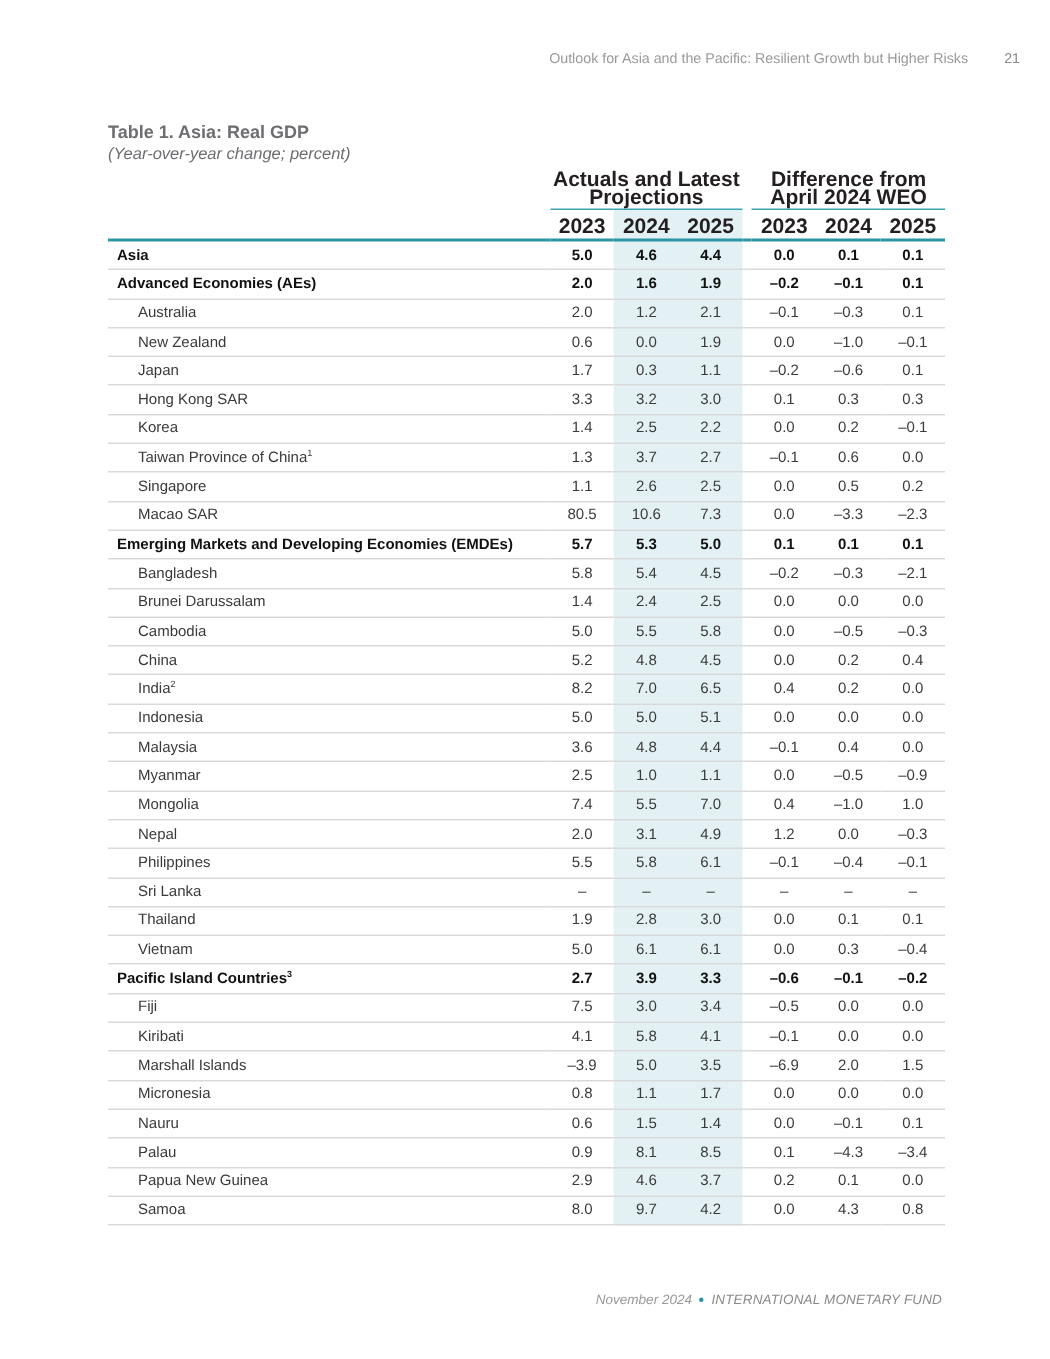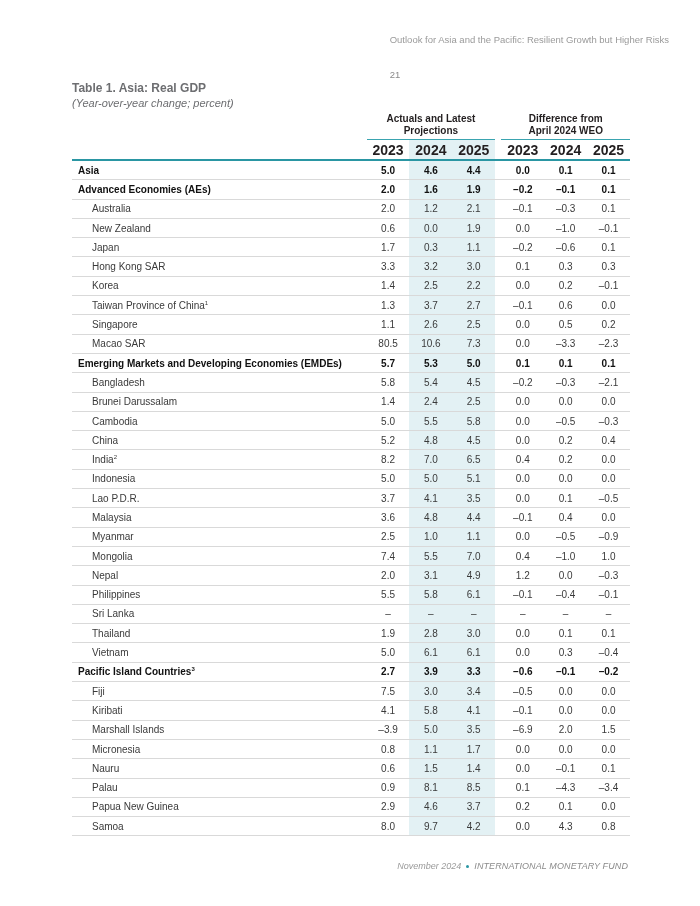--- a/index.html
+++ b/index.html
@@ -11,26 +11,25 @@
       width: 700px;
       height: 906px;
       position: relative;
       font-family: "Liberation Sans", "DejaVu Sans", sans-serif;
       color: #231f20;
       overflow: hidden;
     }
     .running-header {
       position: absolute;
       top: 34px;
-      right: 31px;
+      right: 20px;
       font-size: 9.5px;
       color: #9a9a9a;
       display: flex;
       gap: 24px;
-      flex-direction: column;
     }
     .running-header .page-num { color: #8a8a8a; }
 
     .table-title {
       position: absolute;
       left: 72px;
       top: 81px;
       font-size: 12px;
       font-weight: bold;
       color: #6d6e71;
@@ -60,21 +59,21 @@
     col.c-num { width: 41px; }
     col.c-gap { width: 6px; }
 
     th, td {
       padding: 0;
       text-align: center;
       vertical-align: middle;
     }
     .group-head th {
       font-weight: bold;
-      font-size: 10px;
+      font-size: 14px;
       line-height: 12px;
       height: 29px;
       vertical-align: bottom;
       padding-bottom: 2px;
     }
     .group-head th.grp {
       border-bottom: 1.5px solid #3aa4b0;
     }
     .year-head th {
       font-weight: bold;
@@ -336,30 +335,20 @@
           <td class="name"><span>Indonesia</span></td>
           <td>5.0</td>
           <td class="shade">5.0</td>
           <td class="shade">5.1</td>
           <td class="gap"></td>
           <td>0.0</td>
           <td>0.0</td>
           <td>0.0</td>
         </tr>
         <tr class="indent">
-          <td class="name"><span>Lao P.D.R.</span></td>
-          <td>3.7</td>
-          <td class="shade">4.1</td>
-          <td class="shade">3.5</td>
-          <td class="gap"></td>
-          <td>0.0</td>
-          <td>0.1</td>
-          <td>–0.5</td>
-        </tr>
-        <tr class="indent">
           <td class="name"><span>Malaysia</span></td>
           <td>3.6</td>
           <td class="shade">4.8</td>
           <td class="shade">4.4</td>
           <td class="gap"></td>
           <td>–0.1</td>
           <td>0.4</td>
           <td>0.0</td>
         </tr>
         <tr class="indent">

